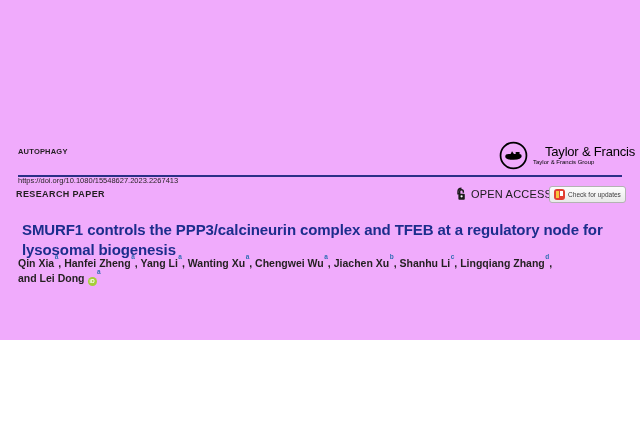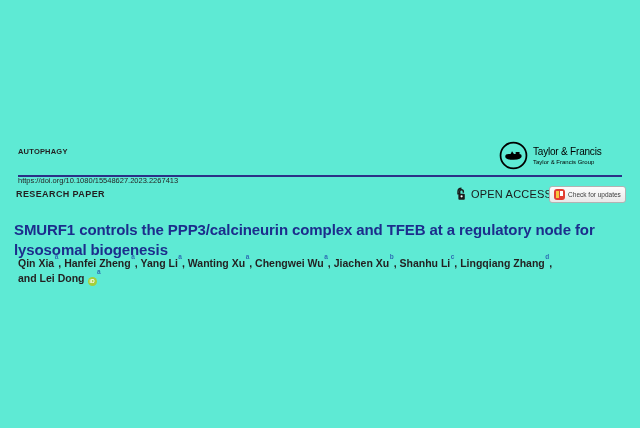--- a/index.html
+++ b/index.html
@@ -1,47 +1,47 @@
 <!DOCTYPE html>
 <html><head>
 <meta charset="utf-8">
 <style>
   html,body{margin:0;padding:0;background:#ffffff;}
   .page{
-    position:relative;width:640px;height:428px;background:#5eead4;overflow:hidden;
+    position:relative;width:640px;height:340px;background:#f0abfc;overflow:hidden;
     font-family:"Liberation Sans", sans-serif;color:#231f20;
   }
   
   .masthead{position:absolute;left:18px;top:147px;line-height:10px;}
   .journal-name{font-size:7.5px;font-weight:700;letter-spacing:.2px;}
   .doi{font-size:7.5px;font-weight:500;margin-top:19px;color:#231f20;text-decoration:none;display:block;}
   
   .publisher{position:absolute;left:499px;top:141px;display:flex;align-items:center;}
   .tf-circle{width:29px;height:29px;flex:0 0 29px;}
   .tf-text{margin-left:5px;}
-  .tf-wordmark{font-size:10px;font-weight:500;color:#000;line-height:14px;letter-spacing:-.2px;}
+  .tf-wordmark{font-size:13px;font-weight:500;color:#000;line-height:14px;letter-spacing:-.2px;margin-left:12px;}
   .tf-group{font-size:6px;font-weight:500;color:#000;line-height:7px;}
   
   .rule{position:absolute;left:18px;top:175px;width:604px;height:2px;}
   
   .article-type{position:absolute;left:16px;top:189px;font-size:9px;font-weight:600;letter-spacing:.4px;}
   .oa{position:absolute;left:456px;top:187px;display:flex;align-items:center;}
   .oa-lock{width:11px;height:14px;margin-right:4px;}
   .oa-label{font-size:11px;font-weight:400;letter-spacing:.2px;color:#1a1a1a;}
   .check-badge{
     position:absolute;left:549px;top:186px;width:77px;height:17px;box-sizing:border-box;
     border:1px solid #b3b3b3;border-radius:3px;background:linear-gradient(#fdfdfd,#e9e9e9);
     display:flex;align-items:center;justify-content:center;cursor:pointer;
   }
   .cm-icon{width:11px;height:11px;border-radius:3px;background:#e23e32;position:relative;margin-right:3px;flex:0 0 11px;}
   .cm-icon .cm-yellow{position:absolute;left:2px;top:2px;width:3px;height:7px;background:#f7c53d;}
   .cm-icon .cm-white{position:absolute;left:6px;top:2px;width:3px;height:5px;background:#ffffff;}
   .check-label{font-size:6.5px;color:#3c3c3c;white-space:nowrap;}
   
-  .title{position:absolute;left:14px;top:210px;width:612px;font-size:15px;font-weight:700;line-height:19.5px;letter-spacing:-.1px;}
+  .title{position:absolute;left:22px;top:210px;width:612px;font-size:15px;font-weight:700;line-height:19.5px;letter-spacing:-.1px;}
   
   .authors{position:absolute;left:18px;top:256px;width:612px;font-size:10.5px;font-weight:700;line-height:15px;color:#231f20;}
   .authors sup{font-size:6.5px;font-weight:700;line-height:0;position:relative;top:-3.5px;margin-left:.5px;}
   .orcid{
     display:inline-block;width:9px;height:9px;border-radius:50%;background:#a6ce39;color:#fff;
     font-size:5px;font-weight:700;text-align:center;line-height:9px;vertical-align:-1px;margin-left:3px;cursor:pointer;
   }
 </style>
 </head>
 <body>

